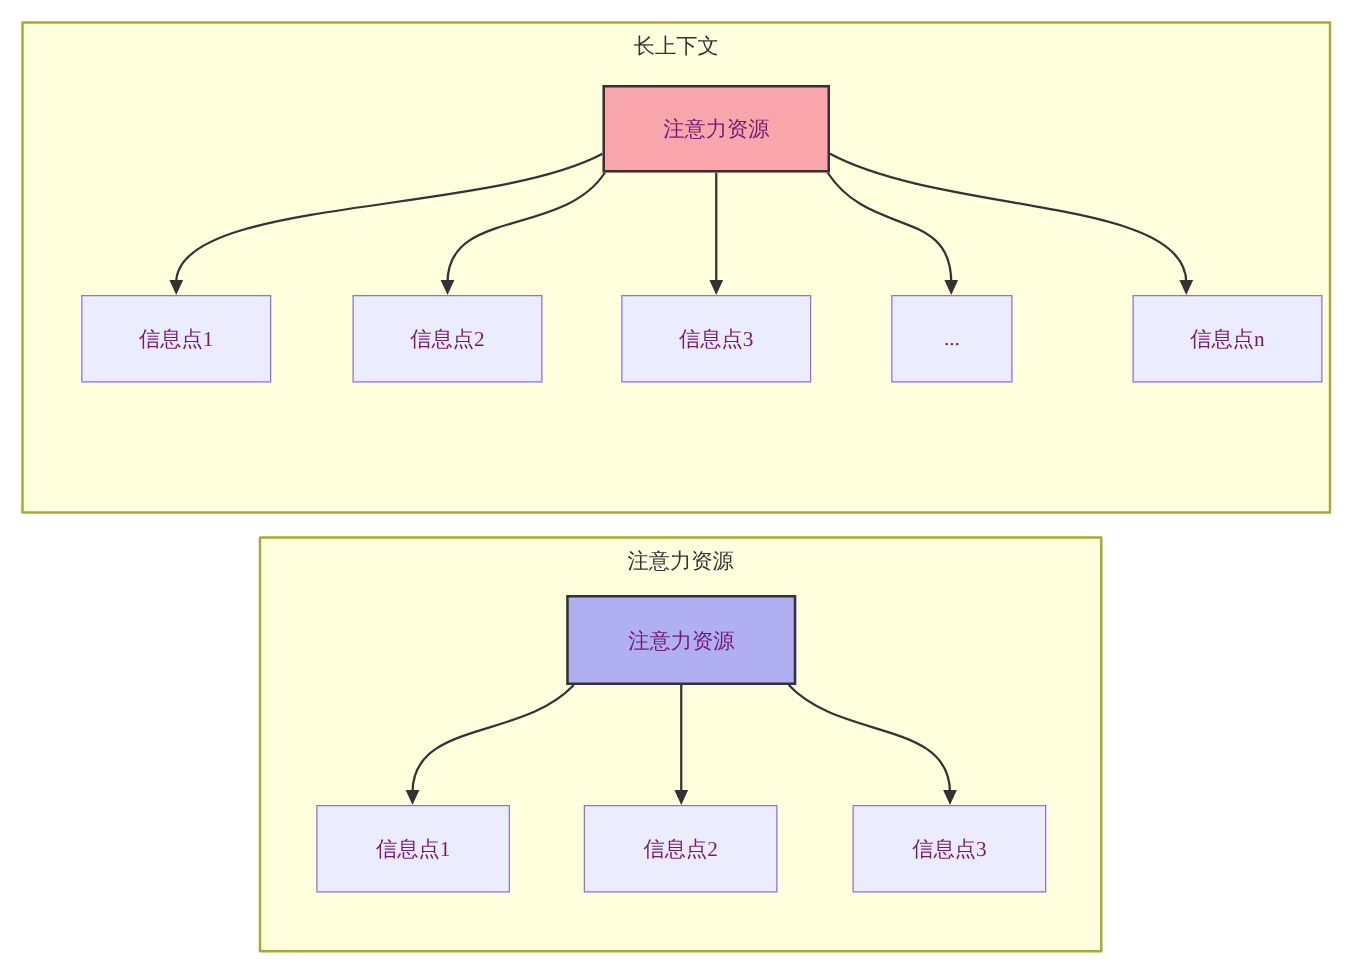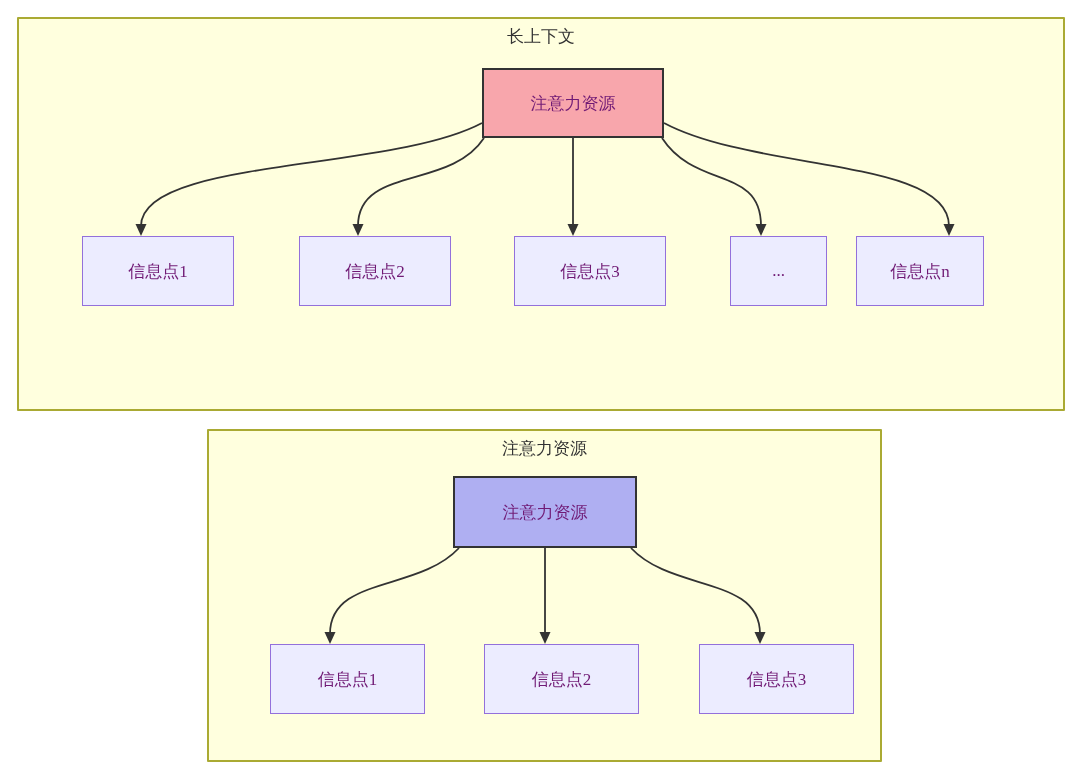--- a/index.html
+++ b/index.html
@@ -45,29 +45,28 @@
     background: #f8a6ac;
     border: 2.5px solid #333333;
   }
   .node-root-purple {
     background: #afaff2;
     border: 2.5px solid #333333;
   }
   .node-child {
     background: #ececff;
     border: 1.5px solid #9370db;
-    margin-left: 17px;
   }
   
   .n-root-long  { left: 482px; top: 68px;  width: 182px; height: 70px; }
   .n-t1 { left: 65px;  top: 236px; width: 152px; height: 70px; }
   .n-t2 { left: 282px; top: 236px; width: 152px; height: 70px; }
   .n-t3 { left: 497px; top: 236px; width: 152px; height: 70px; }
   .n-t4 { left: 713px; top: 236px; width: 97px;  height: 70px; }
-  .n-t5 { left: 839px; top: 236px; width: 128px; height: 70px; }
+  .n-t5 { left: 906px; top: 236px; width: 152px; height: 70px; }
   
   .n-root-short { left: 453px; top: 476px; width: 184px; height: 72px; }
   .n-s1 { left: 253px; top: 644px; width: 155px; height: 70px; }
   .n-s2 { left: 467px; top: 644px; width: 155px; height: 70px; }
   .n-s3 { left: 682px; top: 644px; width: 155px; height: 70px; }
   .edges {
     position: absolute;
     left: 0; top: 0;
     pointer-events: none;
   }

